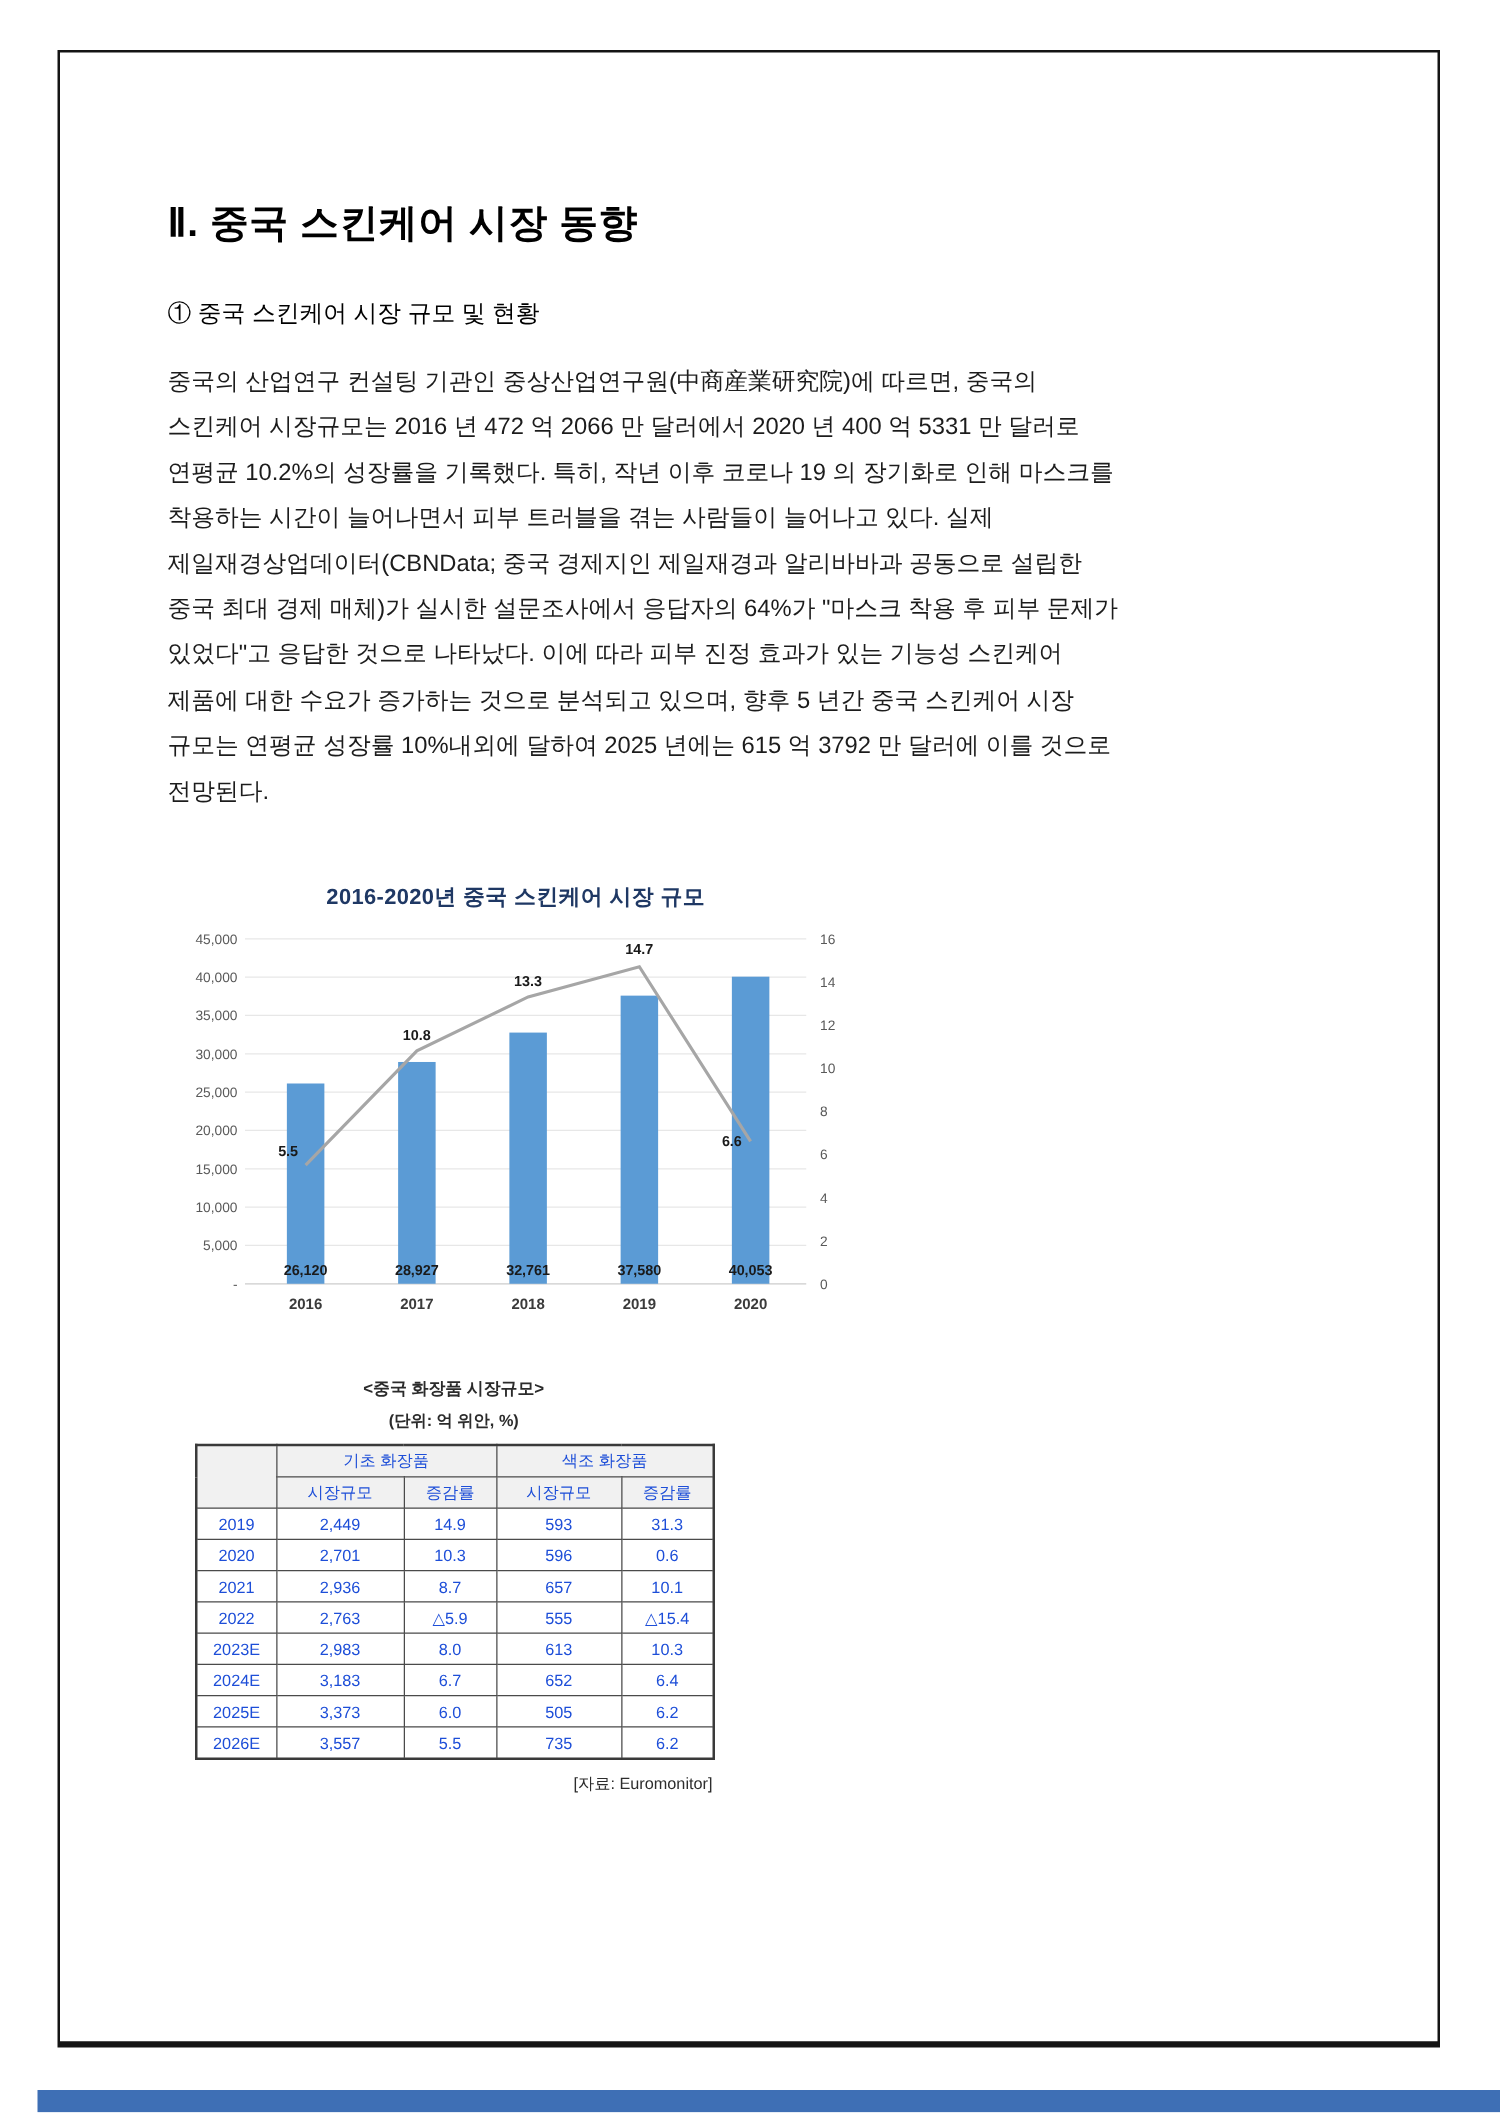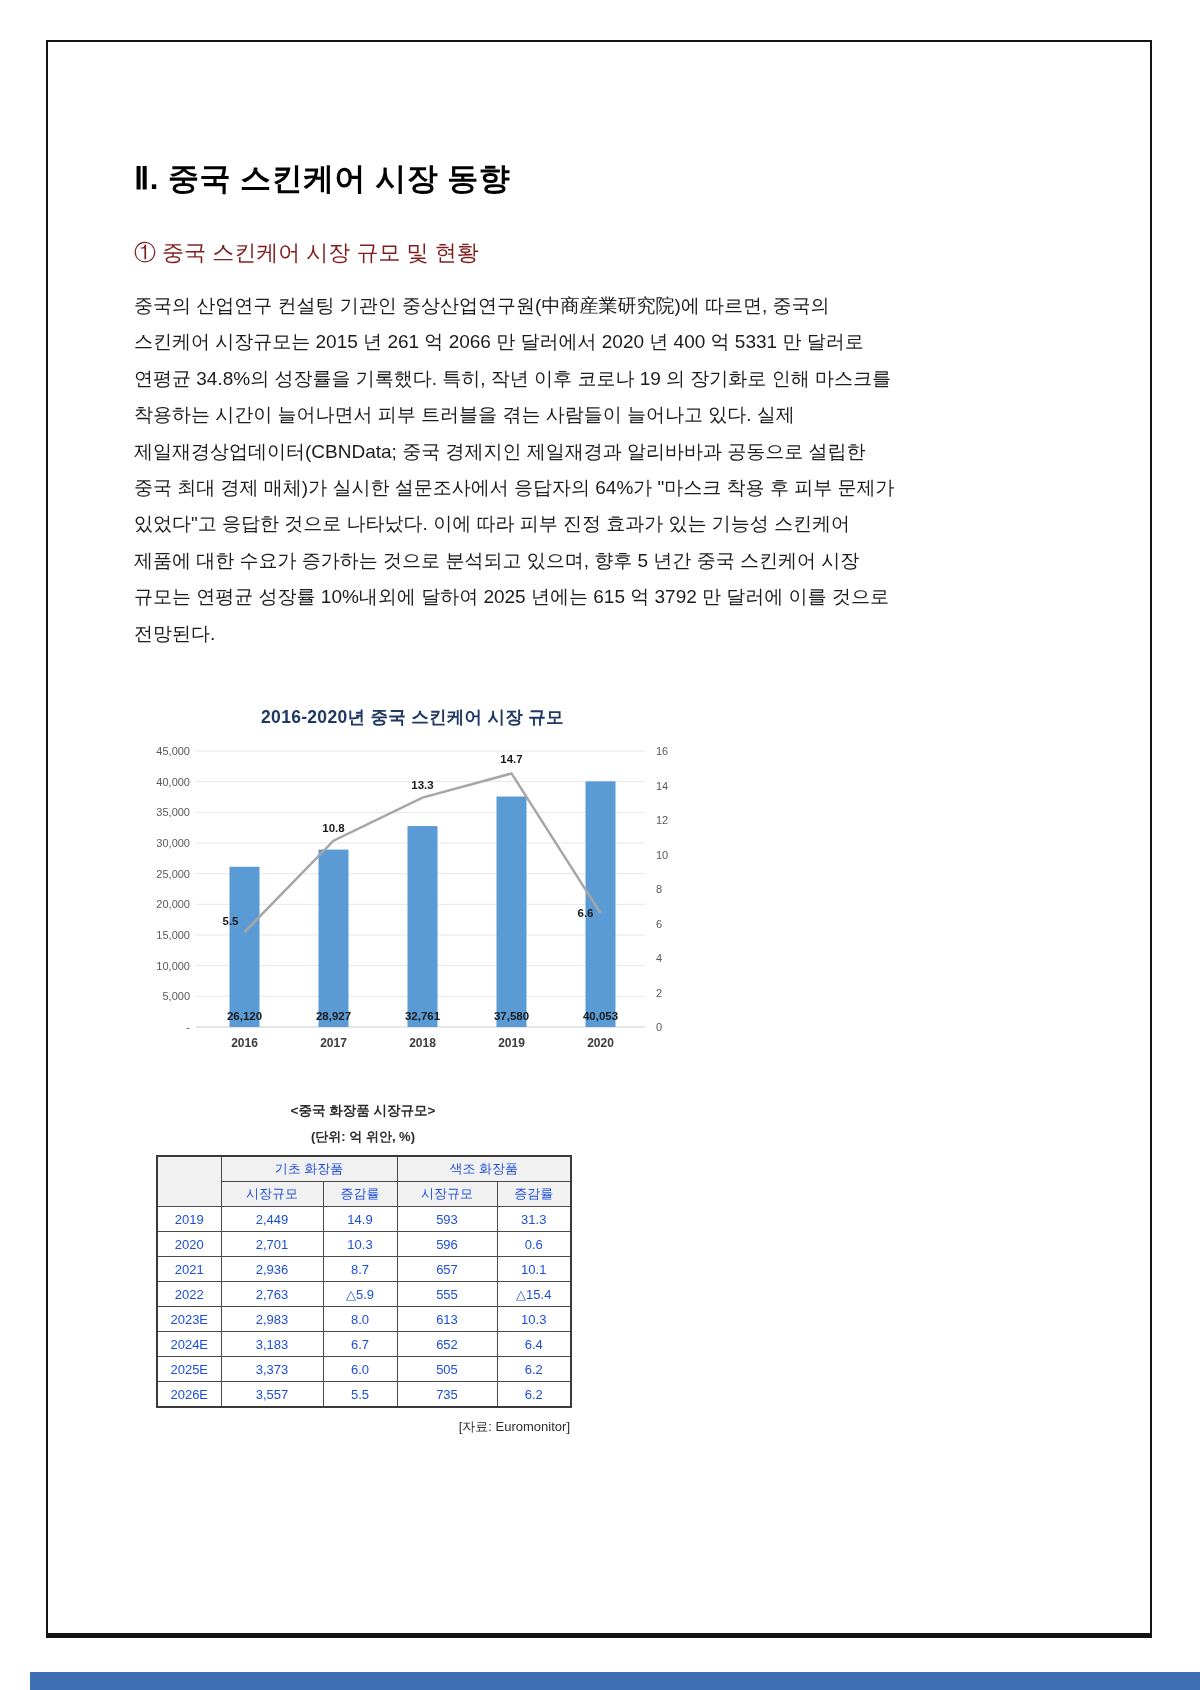--- a/index.html
+++ b/index.html
@@ -2,21 +2,21 @@
 <html><head>
 <meta charset="utf-8">
 <style>
   html,body{margin:0;padding:0;background:#fff;}
   .page{position:relative;width:1200px;height:1690px;background:#ffffff;overflow:hidden;
         font-family:"Liberation Sans",sans-serif;color:#222;text-decoration:underline;}
   .page-border{position:absolute;left:46px;top:40px;width:1106px;height:1598px;
         border:2px solid #141414;border-bottom-width:5px;box-sizing:border-box;}
   .heading{position:absolute;left:134px;top:158px;font-size:31px;font-weight:bold;color:#000;
         letter-spacing:0.5px;}
-  .subheading{position:absolute;left:134px;top:238px;font-size:22px;color:#7f1d1d;}
+  .subheading{position:absolute;left:134px;top:238px;font-size:19px;color:#000000;}
   .paragraph{position:absolute;left:134px;top:288px;width:900px;font-size:19px;color:#1c1c1c;}
   .paragraph .pline{height:36.4px;line-height:36.4px;white-space:nowrap;}
   .chart-block{position:absolute;left:140px;top:705px;width:545px;}
   .chart-title{height:24px;line-height:24px;text-align:center;font-size:17.5px;font-weight:bold;
         color:#1F3864;letter-spacing:0.3px;}
   .chart-svg-wrap{margin-top:8px;}
   .chart-legend{display:flex;justify-content:center;align-items:center;gap:26px;
         font-size:12px;color:#4d4d4d;margin-top:2px;}
   .legend-item{display:flex;align-items:center;gap:5px;}
   .legend-bar-swatch{width:20px;height:10px;background:#5B9BD5;display:inline-block;}
@@ -42,22 +42,22 @@
 <body>
 
 <div class="page">
   <div class="page-border"></div>
 
   <div class="heading">Ⅱ. 중국 스킨케어 시장 동향</div>
   <div class="subheading">① 중국 스킨케어 시장 규모 및 현황</div>
 
   <div class="paragraph" id="paragraph">
       <div class="pline">중국의 산업연구 컨설팅 기관인 중상산업연구원(中商産業研究院)에 따르면, 중국의</div>
-      <div class="pline">스킨케어 시장규모는 2015 년 261 억 2066 만 달러에서 2020 년 400 억 5331 만 달러로</div>
-      <div class="pline">연평균 34.8%의 성장률을 기록했다. 특히, 작년 이후 코로나 19 의 장기화로 인해 마스크를</div>
+      <div class="pline">스킨케어 시장규모는 2016 년 472 억 2066 만 달러에서 2020 년 400 억 5331 만 달러로</div>
+      <div class="pline">연평균 10.2%의 성장률을 기록했다. 특히, 작년 이후 코로나 19 의 장기화로 인해 마스크를</div>
       <div class="pline">착용하는 시간이 늘어나면서 피부 트러블을 겪는 사람들이 늘어나고 있다. 실제</div>
       <div class="pline">제일재경상업데이터(CBNData; 중국 경제지인 제일재경과 알리바바과 공동으로 설립한</div>
       <div class="pline">중국 최대 경제 매체)가 실시한 설문조사에서 응답자의 64%가 "마스크 착용 후 피부 문제가</div>
       <div class="pline">있었다"고 응답한 것으로 나타났다. 이에 따라 피부 진정 효과가 있는 기능성 스킨케어</div>
       <div class="pline">제품에 대한 수요가 증가하는 것으로 분석되고 있으며, 향후 5 년간 중국 스킨케어 시장</div>
       <div class="pline">규모는 연평균 성장률 10%내외에 달하여 2025 년에는 615 억 3792 만 달러에 이를 것으로</div>
       <div class="pline">전망된다.</div>
     </div>
 
   <div class="chart-block">

